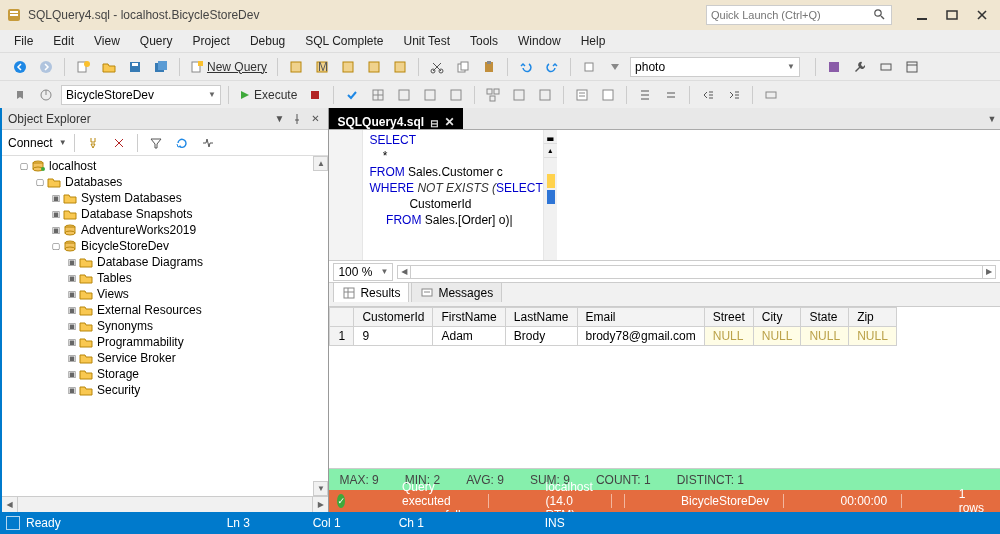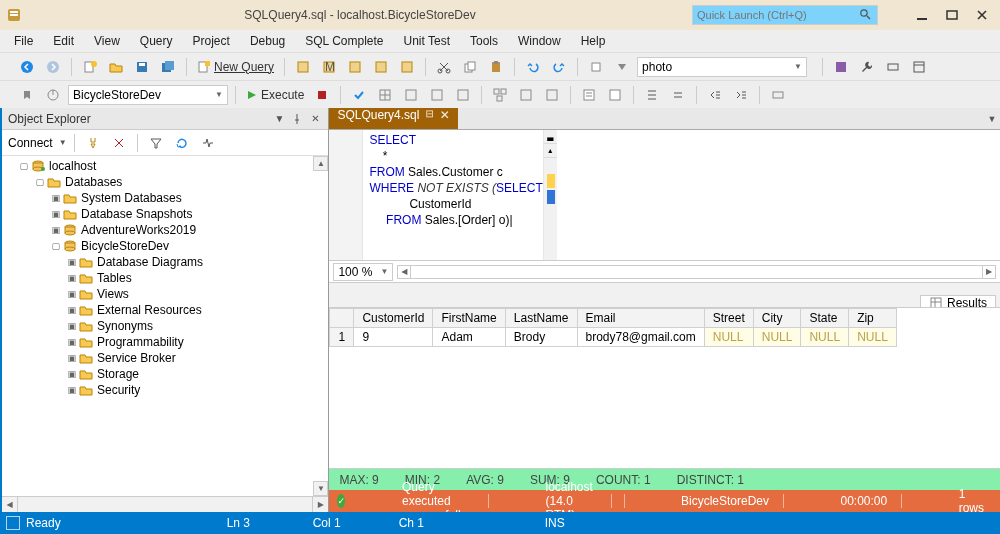--- a/index.html
+++ b/index.html
@@ -1,33 +1,33 @@
 <!DOCTYPE html>
 <html><head>
 <meta charset="utf-8">
 <style>
 * { box-sizing: border-box; margin: 0; padding: 0; font-family: "Segoe UI", Tahoma, sans-serif; font-size: 12px; }
 body { width: 1000px; height: 534px; background: #eee; display: flex; flex-direction: column; overflow: hidden; }
 
 
 .titlebar { height: 30px; background: #f0e6d1; display: flex; align-items: center; padding: 0 6px; }
 .titlebar .app-icon { width: 16px; height: 16px; margin-right: 6px; display: inline-flex; align-items: center; justify-content: center; }
-.titlebar .title { flex: 1; color: #444; text-align: center; }
-.quick-launch { width: 186px; height: 20px; border: 1px solid #ccc; background: #7dd3fc; display: flex; align-items: center; padding: 0 4px; margin-right: 24px; }
+.titlebar .title { flex: 1; color: #444; }
+.quick-launch { width: 186px; height: 20px; border: 1px solid #ccc; background: #ffffff; display: flex; align-items: center; padding: 0 4px; margin-right: 10px; }
 .quick-launch input { border: none; outline: none; flex: 1; font-size: 11px; background: transparent; }
 .quick-launch .search-ic { width: 14px; height: 14px; }
 .win-btns { display: flex; gap: 14px; margin-left: 12px; margin-right: 4px; }
 .win-btn { width: 16px; height: 16px; display: flex; align-items: center; justify-content: center; color: #333; }
 
 
 .menubar { height: 22px; background: #eee; display: flex; align-items: center; padding: 0 6px; gap: 4px; }
 .menubar .mitem { padding: 2px 8px; color: #222; cursor: default; }
 
 
-.toolbar { height: 28px; background: #eee; border-top: 1px solid #ddd; display: flex; align-items: center; padding: 0 16px; gap: 4px; }
+.toolbar { height: 28px; background: #eee; border-top: 1px solid #ddd; display: flex; align-items: center; padding: 0 9px; gap: 4px; }
 .tb-btn { min-width: 22px; height: 22px; display: flex; align-items: center; justify-content: center; padding: 0 3px; color: #333; }
 .tb-btn.text { gap: 3px; font-size: 11px; }
 .tb-sep { width: 1px; height: 18px; background: #ccc; margin: 0 3px; }
 .tb-dropdown { height: 20px; border: 1px solid #ccc; background: #fff; display: flex; align-items: center; padding: 0 4px; font-size: 11px; }
 .tb-dropdown .caret { margin-left: auto; font-size: 8px; color: #666; }
 
 
 .main { flex: 1; display: flex; min-height: 0; border-left: 2px solid #007acc; }
 .explorer { width: 380px; background: #fff; border-right: 1px solid #999; display: flex; flex-direction: column; min-height: 0; }
 .panel-header { height: 22px; background: #e8e8e8; border-bottom: 1px solid #ccc; display: flex; align-items: center; padding: 0 6px; color: #333; }
@@ -44,21 +44,21 @@
 .scroll-arrow { width: 15px; height: 15px; background: #f1f1f1; border: 1px solid #ccc; position: absolute; right: 0; display:flex; align-items:center; justify-content:center; font-size:8px; color:#666;}
 .sa-up { top: 0; } .sa-dn { bottom: 0; }
 .hscroll { height: 16px; background: #f1f1f1; border-top: 1px solid #ccc; display:flex;}
 .hscroll .btn { width:16px; display:flex; align-items:center; justify-content:center; font-size:8px; color:#666; border-right:1px solid #ccc;}
 .hscroll .btn.last { border-right:none; border-left:1px solid #ccc;}
 .hscroll .track { flex:1; }
 
 
 .editor { flex: 1; display: flex; flex-direction: column; min-height: 0; }
 .tab-strip { height: 22px; background: #e8e8e8; display: flex; align-items: stretch; border-bottom: 1px solid #aaa; }
-.doc-tab { background: #a16207; color: #fff; display: flex; align-items: flex-start; padding: 0 8px; gap: 6px; }
+.doc-tab { background: #000000; color: #fff; display: flex; align-items: flex-end; padding: 0 8px; gap: 6px; font-weight: bold; }
 .doc-tab .pin { font-size: 10px; color: rgba(255,255,255,0.85); }
 .doc-tab .close { font-size: 12px; color: rgba(255,255,255,0.9); }
 .tab-strip .sp { flex: 1; }
 .tab-strip .tcar { width: 16px; display: flex; align-items: center; justify-content: center; color: #555; font-size: 9px; }
 
 .code-area { flex: 0 0 130px; background: #fff; display: flex; position: relative; font-family: Consolas, monospace; font-size: 12px; }
 .gutter { width: 34px; background: #f3f3f3; border-right: 1px solid #e6e6e6; }
 .code-lines { padding: 2px 0 2px 6px; line-height: 16px; white-space: pre; }
 .kw { color: #0000cc; } .func { color: #333; font-style: italic; }
 .code-right-strip { width: 14px; background: #f1f1f1; border-left: 1px solid #e6e6e6; position: relative; }
@@ -66,21 +66,21 @@
 .code-right-strip .marker { position:absolute; right:2px; width:8px; height:14px; }
 .marker.m1 { top: 44px; background: #ffd24d; } .marker.m2 { top: 60px; background: #2e75d6; }
 
 .zoom-bar { height: 22px; background: #fff; border-top: 1px solid #ccc; display: flex; align-items: center; padding: 0 4px; gap: 4px; }
 .zoom-dd { width: 60px; height: 18px; border: 1px solid #ccc; display: flex; align-items: center; padding: 0 4px; font-size: 11px; }
 .zoom-dd .caret { margin-left: auto; font-size: 8px; color: #666;}
 .zoom-bar .hsb { flex:1; display:flex; height:14px; }
 .zoom-bar .hsb .b { width:14px; border:1px solid #ccc; display:flex; align-items:center; justify-content:center; font-size:8px; color:#666;}
 .zoom-bar .hsb .t { flex:1; border-top:1px solid #ccc; border-bottom:1px solid #ccc;}
 
-.results-tabs { height: 24px; background: #f1f1f1; border-top: 1px solid #ccc; display: flex; align-items: flex-end; padding: 12px 4px; gap: 2px; flex-direction: column; }
+.results-tabs { height: 24px; background: #f1f1f1; border-top: 1px solid #ccc; display: flex; align-items: flex-end; padding: 4px 4px; gap: 2px; }
 .rtab { height: 20px; display: flex; align-items: center; gap: 4px; padding: 0 8px; border: 1px solid #ccc; border-bottom: none; background: #fff; font-size: 11px; }
 .rtab.inactive { background: #eaeaea; }
 .rtab .ric { width: 14px; height: 14px; display:inline-flex; align-items:center; justify-content:center;}
 
 .grid-wrap { flex: 1; background: #fff; overflow: auto; border-top:1px solid #ccc;}
 table.grid { border-collapse: collapse; font-size: 11px; }
 table.grid th, table.grid td { border: 1px solid #d0d0d0; padding: 2px 8px; text-align: left; height: 18px; }
 table.grid th { background: #f3f3f3; font-weight: normal; }
 table.grid th.rownum, table.grid td.rownum { background: #f3f3f3; width: 24px; text-align: center; }
 .null { color: #bba24a; background: #fffde6; }

